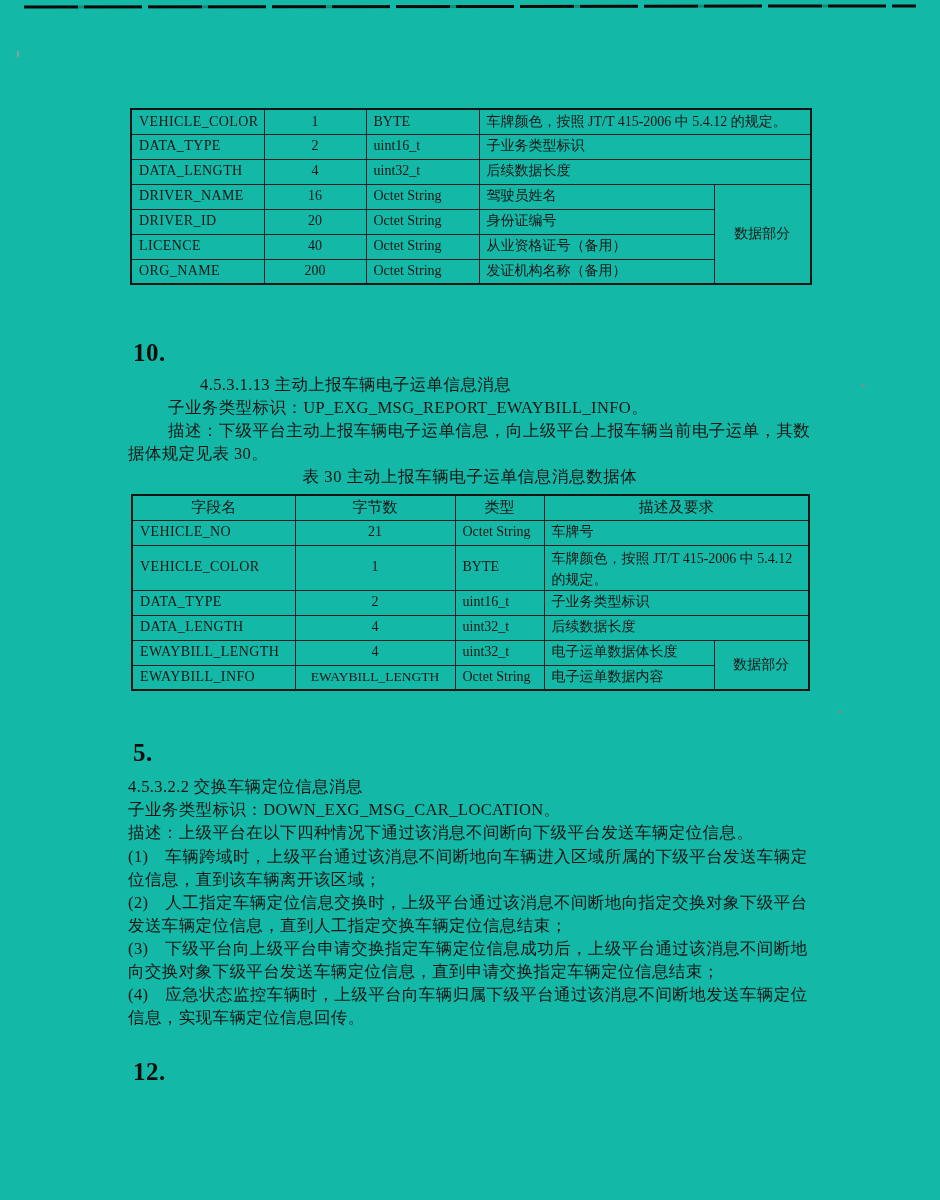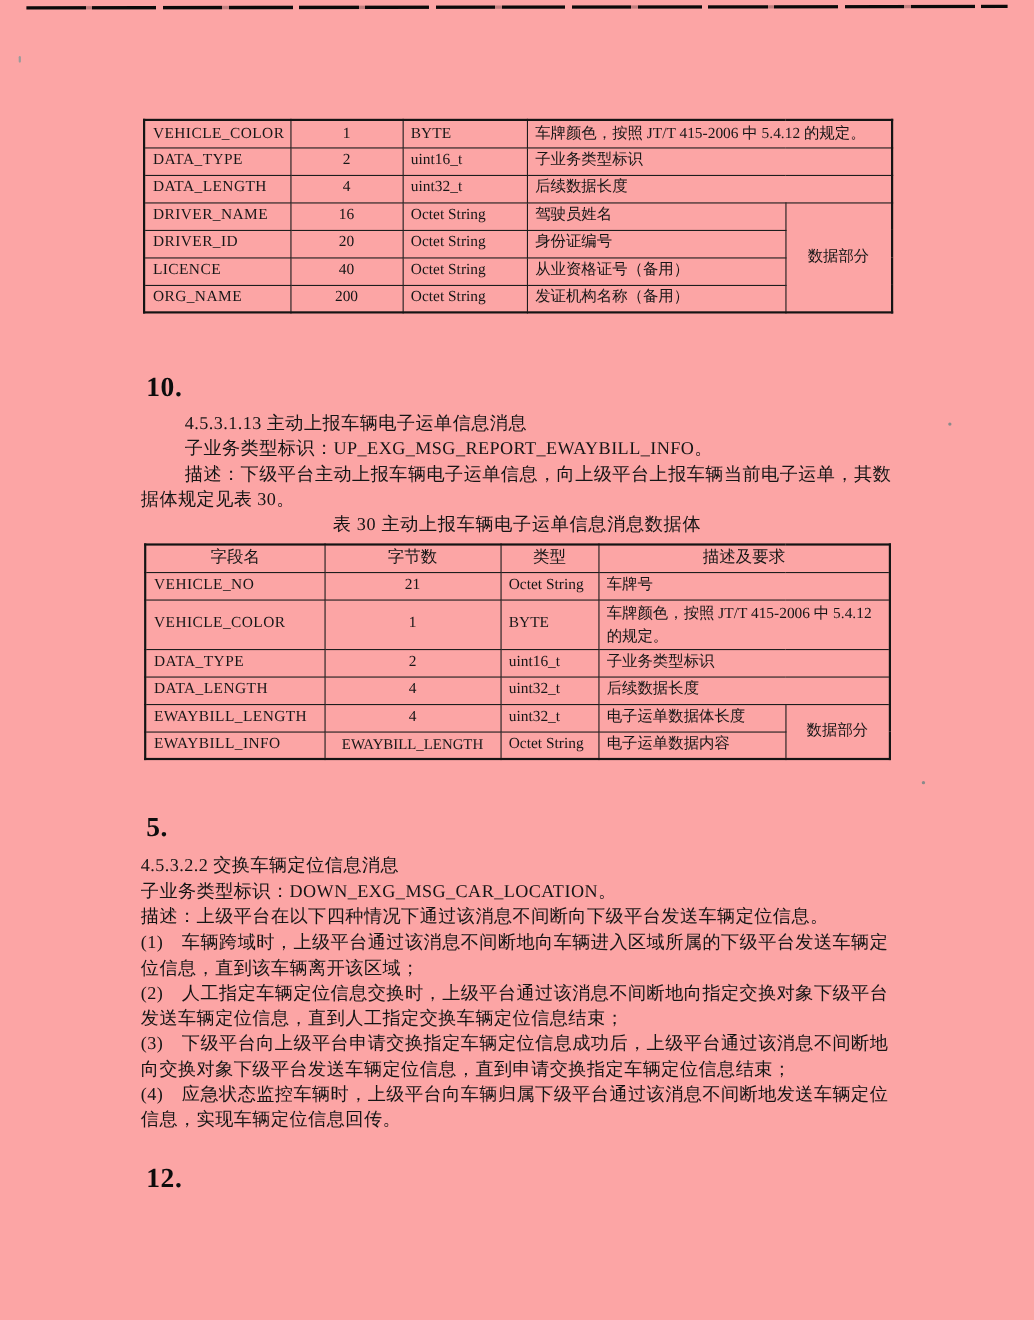--- a/index.html
+++ b/index.html
@@ -1,20 +1,20 @@
 <!DOCTYPE html>
 <html><head>
 <meta charset="utf-8">
 <style>
   html,body { margin:0; padding:0; background:#e8e8e8; }
   .page {
     position:relative;
     width:940px; height:1200px;
     margin:0 auto;
-    background:#fca5a5;
+    background:#14b8a6;
     color:#111;
     font-family:"Liberation Serif","DejaVu Serif",serif;
     overflow:hidden;
   }
 
   
   .scan-topline {
     position:absolute; left:24px; top:5px; width:892px; height:3px;
     background:repeating-linear-gradient(90deg,
       #0a0a0a 0 54px, rgba(10,10,10,.25) 54px 60px,
@@ -132,21 +132,21 @@
     <tr>
       <td class="c-field">ORG_NAME</td>
       <td class="c-bytes">200</td>
       <td class="c-type">Octet String</td>
       <td class="c-desc">发证机构名称（备用）</td>
     </tr>
   </tbody>
     </table>
 
   <div class="sec-num" style="top:339px;">10.</div>
-  <div class="tline indent" style="top:374px;">4.5.3.1.13 主动上报车辆电子运单信息消息</div>
+  <div class="tline indent" style="top:374px;margin-left:32px;">4.5.3.1.13 主动上报车辆电子运单信息消息</div>
   <div class="tline indent" style="top:397px;">子业务类型标识：UP_EXG_MSG_REPORT_EWAYBILL_INFO。</div>
   <div class="tline indent" style="top:420px;">描述：下级平台主动上报车辆电子运单信息，向上级平台上报车辆当前电子运单，其数</div>
   <div class="tline" style="top:443px;">据体规定见表 30。</div>
   <div class="caption">表 30 主动上报车辆电子运单信息消息数据体</div>
 
   <table class="doc" id="table30">
     <colgroup>
       <col style="width:163px">
         <col style="width:160px">
         <col style="width:89px">

